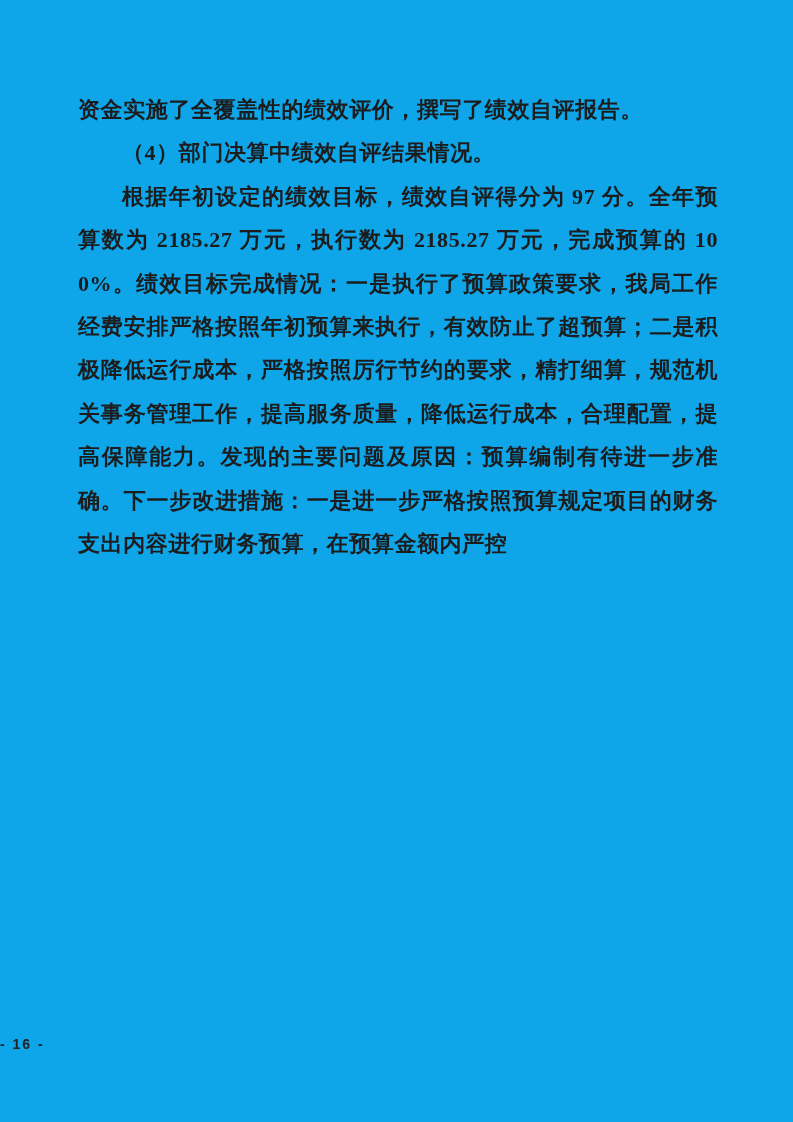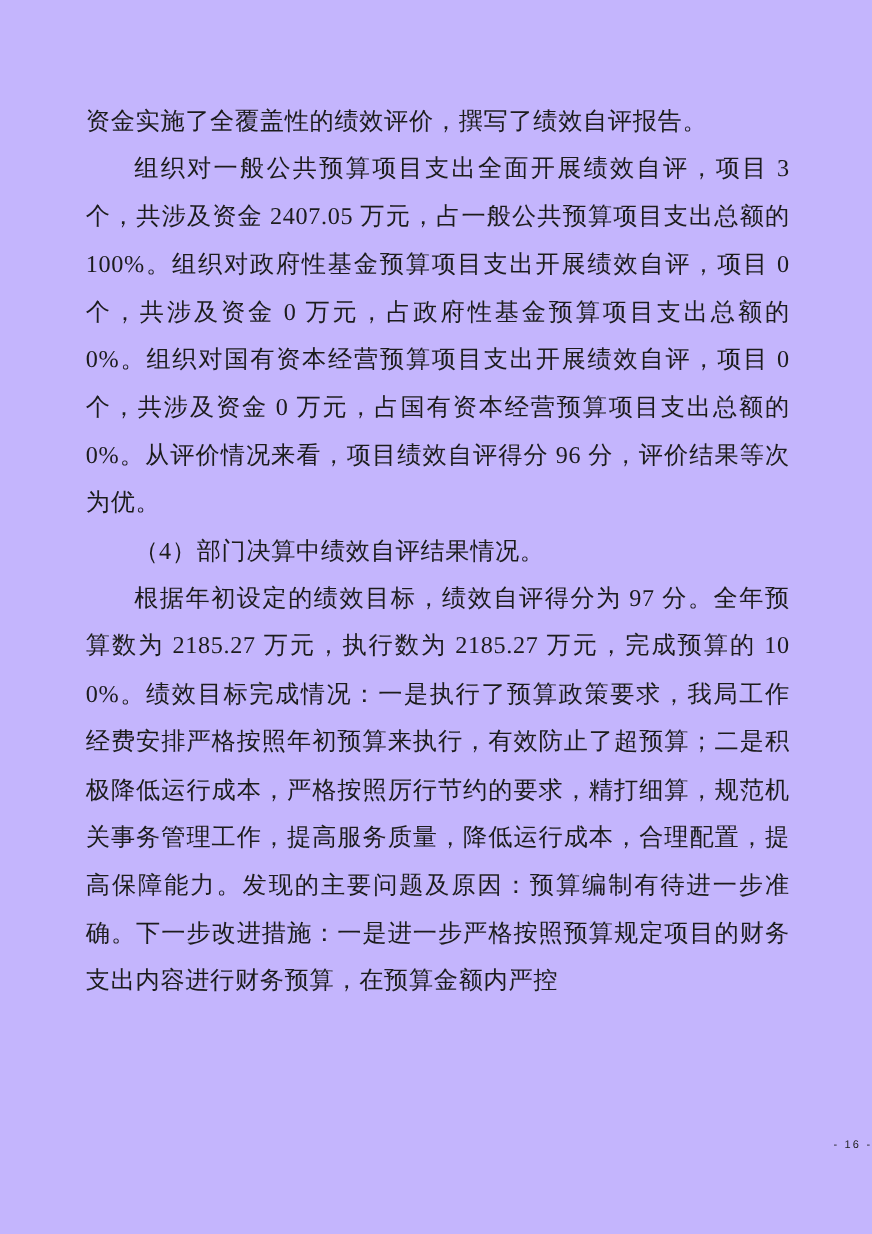--- a/index.html
+++ b/index.html
@@ -4,24 +4,25 @@
 <style>
   html, body {
     margin: 0;
     padding: 0;
     background: #ffffff;
   }
   .page {
     position: relative;
     width: 793px;
     height: 1122px;
-    background: #c4b5fd;
+    background: #0ea5e9;
     overflow: hidden;
     font-family: "Liberation Serif", "DejaVu Serif", serif;
     color: #1c1c1c;
+    font-weight: bold;
   }
   .content {
     position: absolute;
     left: 78px;
     top: 88px;
     width: 640px;
     font-size: 22px;
     line-height: 43.4px;
     text-align: justify;
     text-justify: inter-character;
@@ -34,31 +35,30 @@
     word-break: break-all;
   }
   .content p.no-indent {
     text-indent: 0;
   }
   .footer {
     position: absolute;
     left: 0;
     top: 1036px;
     width: 100%;
-    text-align: right;
-    font-size: 10px;
+    text-align: left;
+    font-size: 14px;
     letter-spacing: 2px;
     color: #222222;
     font-family: "Liberation Sans", "DejaVu Sans", sans-serif;
   }
 </style>
 </head>
 <body>
 
 <div class="page">
   <div class="content">
     <p class="no-indent">资金实施了全覆盖性的绩效评价，撰写了绩效自评报告。</p>
-    <p>组织对一般公共预算项目支出全面开展绩效自评，项目 3 个，共涉及资金 2407.05 万元，占一般公共预算项目支出总额的 100%。组织对政府性基金预算项目支出开展绩效自评，项目 0 个，共涉及资金 0 万元，占政府性基金预算项目支出总额的 0%。组织对国有资本经营预算项目支出开展绩效自评，项目 0 个，共涉及资金 0 万元，占国有资本经营预算项目支出总额的 0%。从评价情况来看，项目绩效自评得分 96 分，评价结果等次为优。</p>
     <p>（4）部门决算中绩效自评结果情况。</p>
     <p>根据年初设定的绩效目标，绩效自评得分为 97 分。全年预算数为 2185.27 万元，执行数为 2185.27 万元，完成预算的 100%。绩效目标完成情况：一是执行了预算政策要求，我局工作经费安排严格按照年初预算来执行，有效防止了超预算；二是积极降低运行成本，严格按照厉行节约的要求，精打细算，规范机关事务管理工作，提高服务质量，降低运行成本，合理配置，提高保障能力。发现的主要问题及原因：预算编制有待进一步准确。下一步改进措施：一是进一步严格按照预算规定项目的财务支出内容进行财务预算，在预算金额内严控</p>
   </div>
   <div class="footer">- 16 -</div>
 </div>
 
 </body></html>

